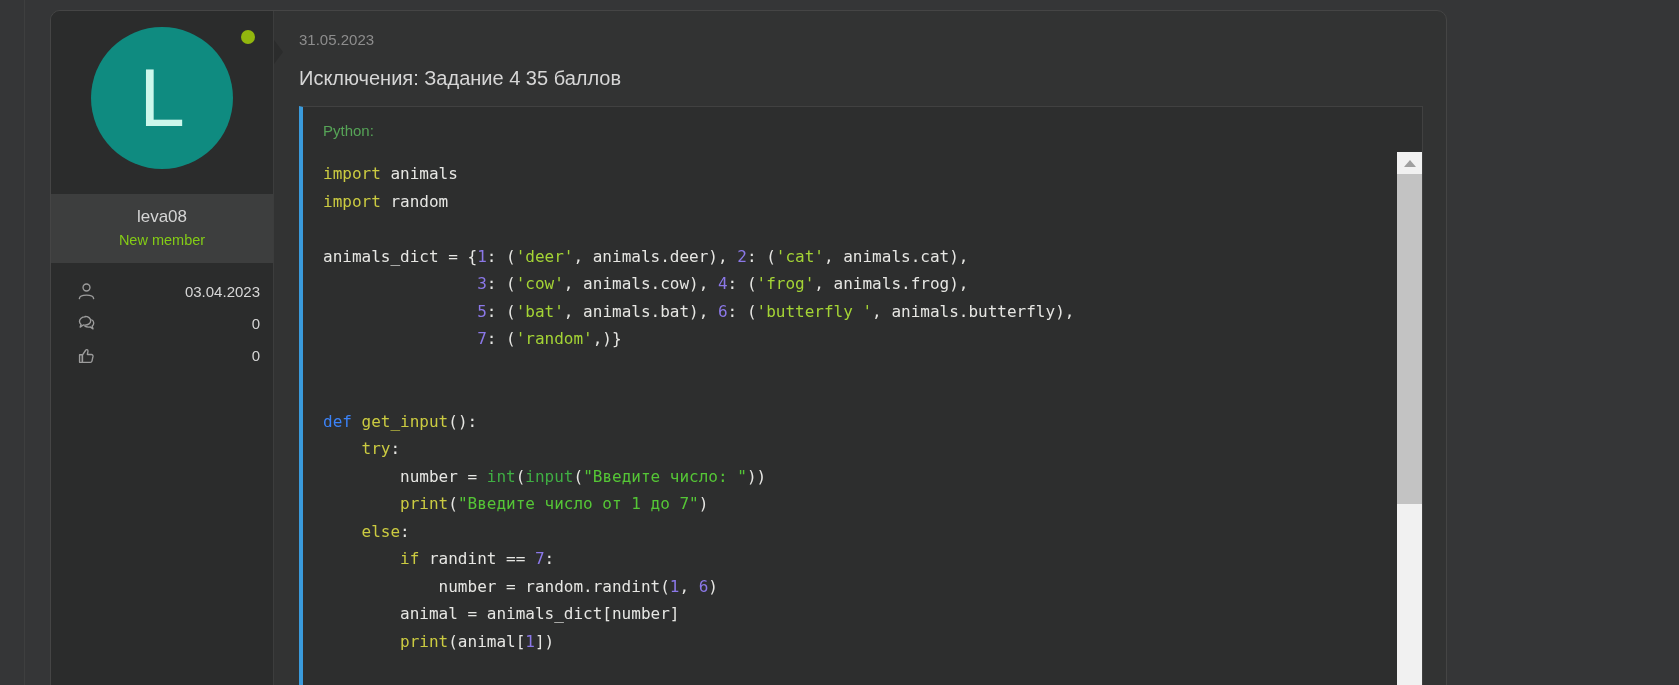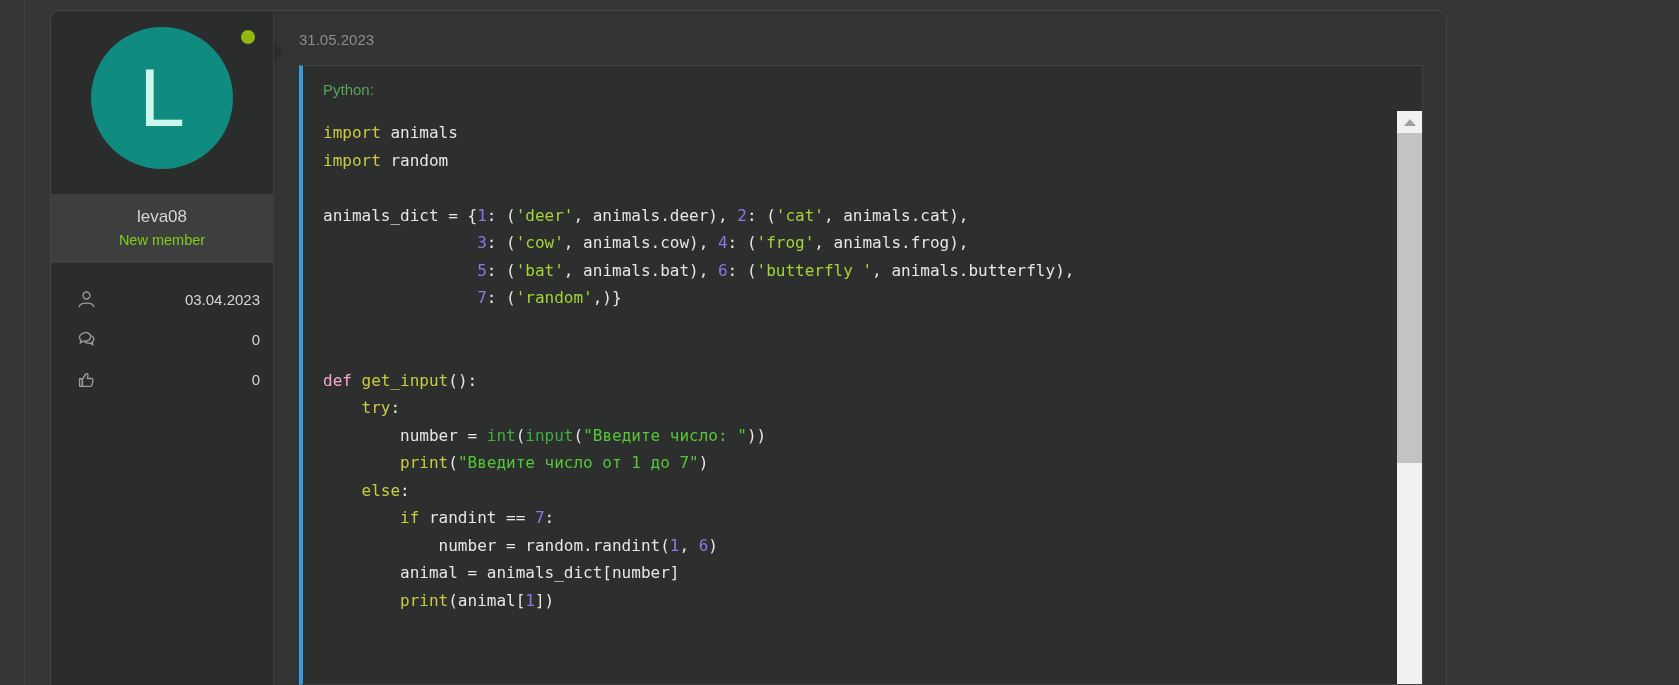--- a/index.html
+++ b/index.html
@@ -23,21 +23,21 @@
   .avatar {
     position:absolute; left:40px; top:16px; width:142px; height:142px; border-radius:50%;
     background:#0f8b80; color:#ccf7eb; display:flex; align-items:center; justify-content:center;
     font-size:82px; font-weight:300; line-height:1; cursor:pointer;
   }
   .online-dot { position:absolute; left:190px; top:19px; width:14px; height:14px; border-radius:50%; background:#92b70e; }
   .user-block { background:#3d3e3e; text-align:center; padding:13px 8px 15px; }
   .username { font-size:17px; color:#d5d5d5; cursor:pointer; }
   .user-role { font-size:14.5px; color:#84cc16; margin-top:5px; }
   .user-stats { padding:12px 13px 0 25px; }
-  .stat-row { display:flex; align-items:center; height:32px; color:#d6d6d6; font-size:15px;margin-top:8px; }
+  .stat-row { display:flex; align-items:center; height:32px; color:#d6d6d6; font-size:15px; }
   .stat-row svg { width:21px; height:21px; stroke:#9c9c9c; fill:none; stroke-width:1.3; }
   .stat-value { margin-left:auto; }
 
   
   .cell-content { flex:1; position:relative; padding:20px 25px 0 25px; }
   .bubble-arrow {
     position:absolute; left:0; top:29px; width:0; height:0;
     border-left:9px solid #2b2c2c; border-top:12px solid transparent; border-bottom:12px solid transparent;
   }
   .post-date { font-size:15px; color:#8d8d8d; line-height:18px; cursor:pointer; }
@@ -101,35 +101,36 @@
           <path d="M6.1 9.7l3.1-4.7c.3-.5.8-.7 1.3-.6.7.2 1 .9.9 1.6l-.6 3h3.9c1 0 1.7.9 1.5 1.9l-1 4.4c-.2.7-.8 1.2-1.5 1.2H6.1z" stroke-linejoin="round"></path>
         </svg>
         <span class="stat-value">0</span>
       </div>
     </div>
   </div>
 
   <div class="cell-content">
     <div class="bubble-arrow"></div>
     <div class="post-date">31.05.2023</div>
+    <h1 class="post-title">Исключения: Задание 4 35 баллов</h1>
 
     <div class="code-block" style="border-left-color: rgb(58, 155, 220);">
       <div class="code-header" style="color: rgb(86, 164, 87);">Python:</div>
       <div class="code-viewport">
         <div class="code-text">
             <div class="code-line"><span style="color: rgb(203, 203, 65);">import</span><span style="color: rgb(230, 230, 227);"> animals</span></div>
             <div class="code-line"><span style="color: rgb(203, 203, 65);">import</span><span style="color: rgb(230, 230, 227);"> random</span></div>
             <div class="code-line"></div>
             <div class="code-line"><span style="color: rgb(230, 230, 227);">animals_dict = {</span><span style="color: rgb(139, 120, 232);">1</span><span style="color: rgb(230, 230, 227);">: (</span><span style="color: rgb(164, 212, 53);">'deer'</span><span style="color: rgb(230, 230, 227);">, animals.deer), </span><span style="color: rgb(139, 120, 232);">2</span><span style="color: rgb(230, 230, 227);">: (</span><span style="color: rgb(164, 212, 53);">'cat'</span><span style="color: rgb(230, 230, 227);">, animals.cat),</span></div>
             <div class="code-line"><span style="color: rgb(230, 230, 227);">                </span><span style="color: rgb(139, 120, 232);">3</span><span style="color: rgb(230, 230, 227);">: (</span><span style="color: rgb(164, 212, 53);">'cow'</span><span style="color: rgb(230, 230, 227);">, animals.cow), </span><span style="color: rgb(139, 120, 232);">4</span><span style="color: rgb(230, 230, 227);">: (</span><span style="color: rgb(164, 212, 53);">'frog'</span><span style="color: rgb(230, 230, 227);">, animals.frog),</span></div>
             <div class="code-line"><span style="color: rgb(230, 230, 227);">                </span><span style="color: rgb(139, 120, 232);">5</span><span style="color: rgb(230, 230, 227);">: (</span><span style="color: rgb(164, 212, 53);">'bat'</span><span style="color: rgb(230, 230, 227);">, animals.bat), </span><span style="color: rgb(139, 120, 232);">6</span><span style="color: rgb(230, 230, 227);">: (</span><span style="color: rgb(164, 212, 53);">'butterfly '</span><span style="color: rgb(230, 230, 227);">, animals.butterfly),</span></div>
             <div class="code-line"><span style="color: rgb(230, 230, 227);">                </span><span style="color: rgb(139, 120, 232);">7</span><span style="color: rgb(230, 230, 227);">: (</span><span style="color: rgb(164, 212, 53);">'random'</span><span style="color: rgb(230, 230, 227);">,)}</span></div>
             <div class="code-line"></div>
             <div class="code-line"></div>
-            <div class="code-line"><span style="color: #f9a8d4;">def</span><span style="color: rgb(230, 230, 227);"> </span><span style="color: rgb(203, 203, 65);">get_input</span><span style="color: rgb(230, 230, 227);">():</span></div>
+            <div class="code-line"><span style="color: #3b82f6;">def</span><span style="color: rgb(230, 230, 227);"> </span><span style="color: rgb(203, 203, 65);">get_input</span><span style="color: rgb(230, 230, 227);">():</span></div>
             <div class="code-line"><span style="color: rgb(230, 230, 227);">    </span><span style="color: rgb(203, 203, 65);">try</span><span style="color: rgb(230, 230, 227);">:</span></div>
             <div class="code-line"><span style="color: rgb(230, 230, 227);">        number = </span><span style="color: rgb(63, 174, 67);">int</span><span style="color: rgb(230, 230, 227);">(</span><span style="color: rgb(63, 174, 67);">input</span><span style="color: rgb(230, 230, 227);">(</span><span style="color: rgb(85, 198, 54);">"Введите число: "</span><span style="color: rgb(230, 230, 227);">))</span></div>
             <div class="code-line"><span style="color: rgb(230, 230, 227);">        </span><span style="color: rgb(203, 203, 65);">print</span><span style="color: rgb(230, 230, 227);">(</span><span style="color: rgb(85, 198, 54);">"Введите число от 1 до 7"</span><span style="color: rgb(230, 230, 227);">)</span></div>
             <div class="code-line"><span style="color: rgb(230, 230, 227);">    </span><span style="color: rgb(203, 203, 65);">else</span><span style="color: rgb(230, 230, 227);">:</span></div>
             <div class="code-line"><span style="color: rgb(230, 230, 227);">        </span><span style="color: rgb(203, 203, 65);">if</span><span style="color: rgb(230, 230, 227);"> randint == </span><span style="color: rgb(139, 120, 232);">7</span><span style="color: rgb(230, 230, 227);">:</span></div>
             <div class="code-line"><span style="color: rgb(230, 230, 227);">            number = random.randint(</span><span style="color: rgb(139, 120, 232);">1</span><span style="color: rgb(230, 230, 227);">, </span><span style="color: rgb(139, 120, 232);">6</span><span style="color: rgb(230, 230, 227);">)</span></div>
             <div class="code-line"><span style="color: rgb(230, 230, 227);">        animal = animals_dict[number]</span></div>
             <div class="code-line"><span style="color: rgb(230, 230, 227);">        </span><span style="color: rgb(203, 203, 65);">print</span><span style="color: rgb(230, 230, 227);">(animal[</span><span style="color: rgb(139, 120, 232);">1</span><span style="color: rgb(230, 230, 227);">])</span></div>
           </div>
         <div class="code-scrollbar">

